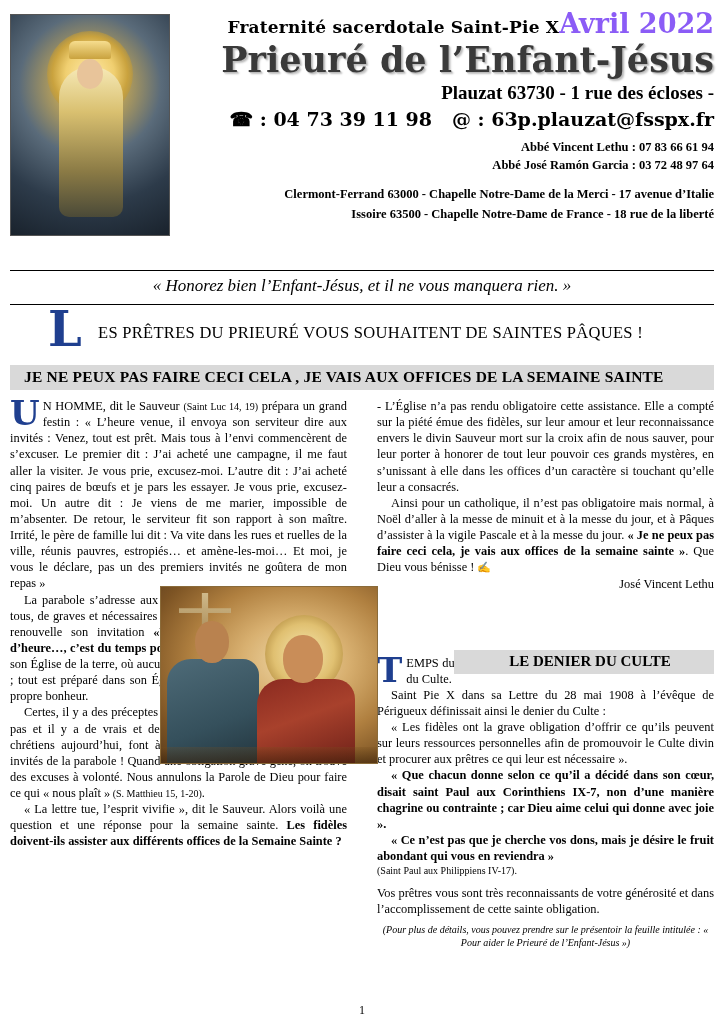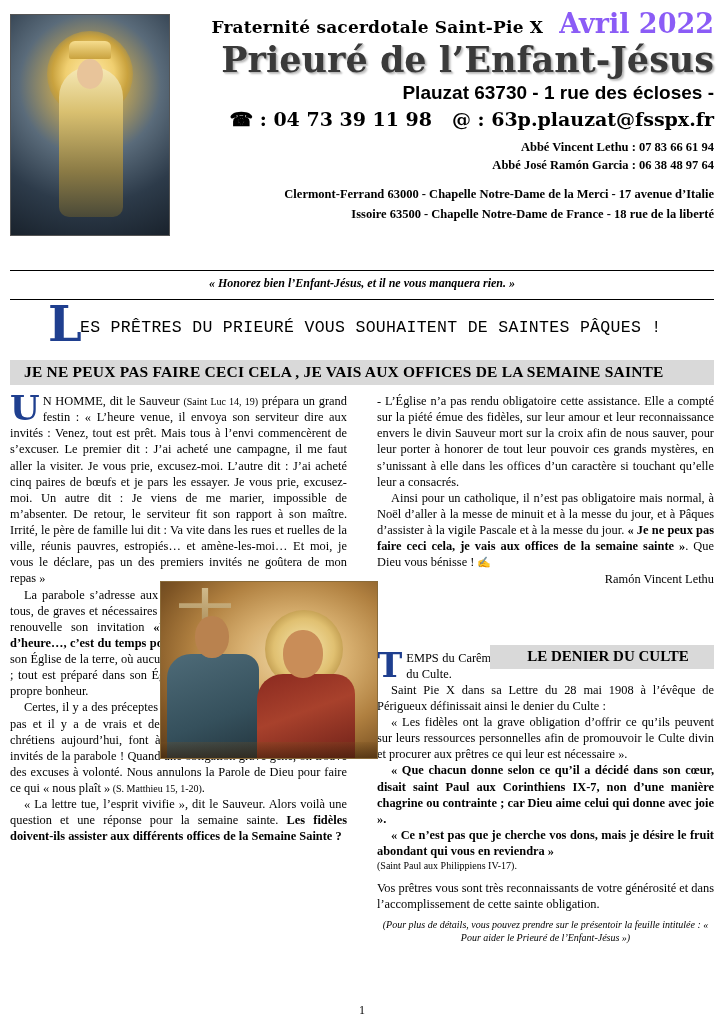--- a/index.html
+++ b/index.html
@@ -55,21 +55,20 @@
     border-radius: 6px 6px 2px 2px;
   }
 
   .header-text {
     position: absolute;
     left: 170px; right: 0; top: 0;
     text-align: right;
   }
   .frat-line {
     display: flex; align-items: baseline; justify-content: flex-end;
-    gap: 16px;
   }
   .frat {
     font-family: "DejaVu Serif", serif;
     font-weight: bold;
     font-size: 17px;
     letter-spacing: .2px;
     color: #000;
   }
   .avril {
     font-family: "DejaVu Serif", serif;
@@ -81,21 +80,21 @@
     font-family: "DejaVu Serif", serif;
     font-weight: bold;
     font-size: 35px;
     line-height: 1.06;
     margin-top: 2px;
     color: #3a3a3a;
     text-shadow: 1px 1px 0 #bdbdbd, 2px 2px 2px rgba(0,0,0,.25);
     white-space: nowrap;
   }
   .addr-line {
-    font-family: Liberation Sans, sans-serif;
+    font-family: Liberation Serif, serif;
     font-weight: bold;
     font-size: 19px;
     margin-top: 4px;
   }
   .phone-line {
     font-family: "DejaVu Serif", serif;
     font-weight: bold;
     font-size: 19px;
     margin-top: 4px;
   }
@@ -115,46 +114,46 @@
   }
 
   .rule {
     margin: 4px 10px 0 10px;
     border-top: 1px solid #000;
   }
   .motto {
     text-align: center;
     font-family: "Liberation Serif", serif;
     font-style: italic;
-    font-weight: bold;
-    font-size: 12px;
+    font-weight: normal;
+    font-size: 17px;
     padding: 5px 0 4px 0;
   }
 
   
   .greeting {
     position: relative;
     margin: 10px 10px 0 10px;
     padding-left: 46px;
     min-height: 40px;
   }
   .greeting .dropcap {
     position: absolute;
     left: 38px; top: -10px;
     font-family: "DejaVu Serif", serif;
     font-size: 48px;
     font-weight: bold;
     color: #1f3f8f;
     line-height: 1;
   }
   .greeting .gtext {
-    font-family: Liberation Mono, monospace;
+    font-family: Liberation Serif, serif;
     font-size: 16.5px;
     letter-spacing: .3px;
-    padding-left: 24px;
+    padding-left: 42px;
     padding-top: 8px;
     white-space: nowrap;
   }
 
   
   .banner {
     margin: 10px 10px 0 10px;
     background: #d9d9d9;
     padding: 3px 8px 4px 14px;
     font-family: "Liberation Serif", serif;
@@ -261,21 +260,21 @@
   .icon-image .band {
     position: absolute; left: 0; bottom: 0;
     width: 100%; height: 16px;
     background: linear-gradient(180deg, rgba(120,80,30,.25), rgba(60,35,10,.55));
   }
 
   
   .banner2 {
     position: absolute;
     right: 0; top: 252px;
-    width: 224px;
+    width: 260px;
     background: #d9d9d9;
     padding: 3px 10px 4px 22px;
     text-align: center;
     font-family: "Liberation Serif", serif;
     font-weight: bold;
     font-size: 15px;
   }
 
   
   .page-num {
@@ -307,21 +306,21 @@
     <div class="phone-line">
       <span>☎</span>
       <span>: 04 73 39 11 98</span>
       <span>&nbsp;</span>
       <span>@</span>
       <span>: 63p.plauzat@fsspx.fr</span>
     </div>
 
     <div class="priests">
       <div class="priest">Abbé Vincent Lethu : 07 83 66 61 94</div>
-      <div class="priest">Abbé José Ramón Garcia : 06 38 48 97 64</div>
+      <div class="priest">Abbé José Ramón Garcia : 03 72 48 97 64</div>
     </div>
 
     <div class="chapels">
       <div class="chapel">Clermont-Ferrand  63000 - Chapelle Notre-Dame de la Merci - 17 avenue d’Italie</div>
       <div class="chapel">Issoire 63500 - Chapelle Notre-Dame de France - 18 rue de la liberté</div>
     </div>
   </div>
 </div>
 
 <div class="rule"></div>
@@ -352,21 +351,21 @@
     </p>
   </div>
 
   <div class="col right">
     <p class="noind">
       <span> - L’Église n’a pas rendu obligatoire cette assistance. Elle a compté sur la piété émue des fidèles, sur leur amour et leur reconnaissance envers le divin Sauveur mort sur la croix afin de nous sauver, pour leur porter à honorer de tout leur pouvoir ces grands mystères, en s’unissant à elle dans les offices d’un caractère si touchant qu’elle leur a consacrés.</span>
     </p>
     <p>
       <span>Ainsi pour un catholique, il n’est pas obligatoire mais normal, à Noël d’aller à la messe de minuit et à la messe du jour, et à Pâques d’assister à la vigile Pascale et à la messe du jour. </span><span class="bold">« Je ne peux pas faire ceci cela, je vais aux offices de la semaine sainte »</span><span>. Que Dieu vous bénisse ! </span><span class="penmark">✍</span>
     </p>
-    <div class="signature">Ramón Vincent Lethu</div>
+    <div class="signature">José Vincent Lethu</div>
 
     <div style="height:62px"></div>
 
     <p class="noind">
       <span class="dropcap-t">T</span><span>EMPS du Carême : Temps propice pour verser pour le denier du Culte.</span>
     </p>
     <p>
       <span>Saint Pie X dans sa Lettre du 28 mai 1908 à l’évêque de Périgueux définissait ainsi le denier du Culte :</span>
     </p>
     <p>

